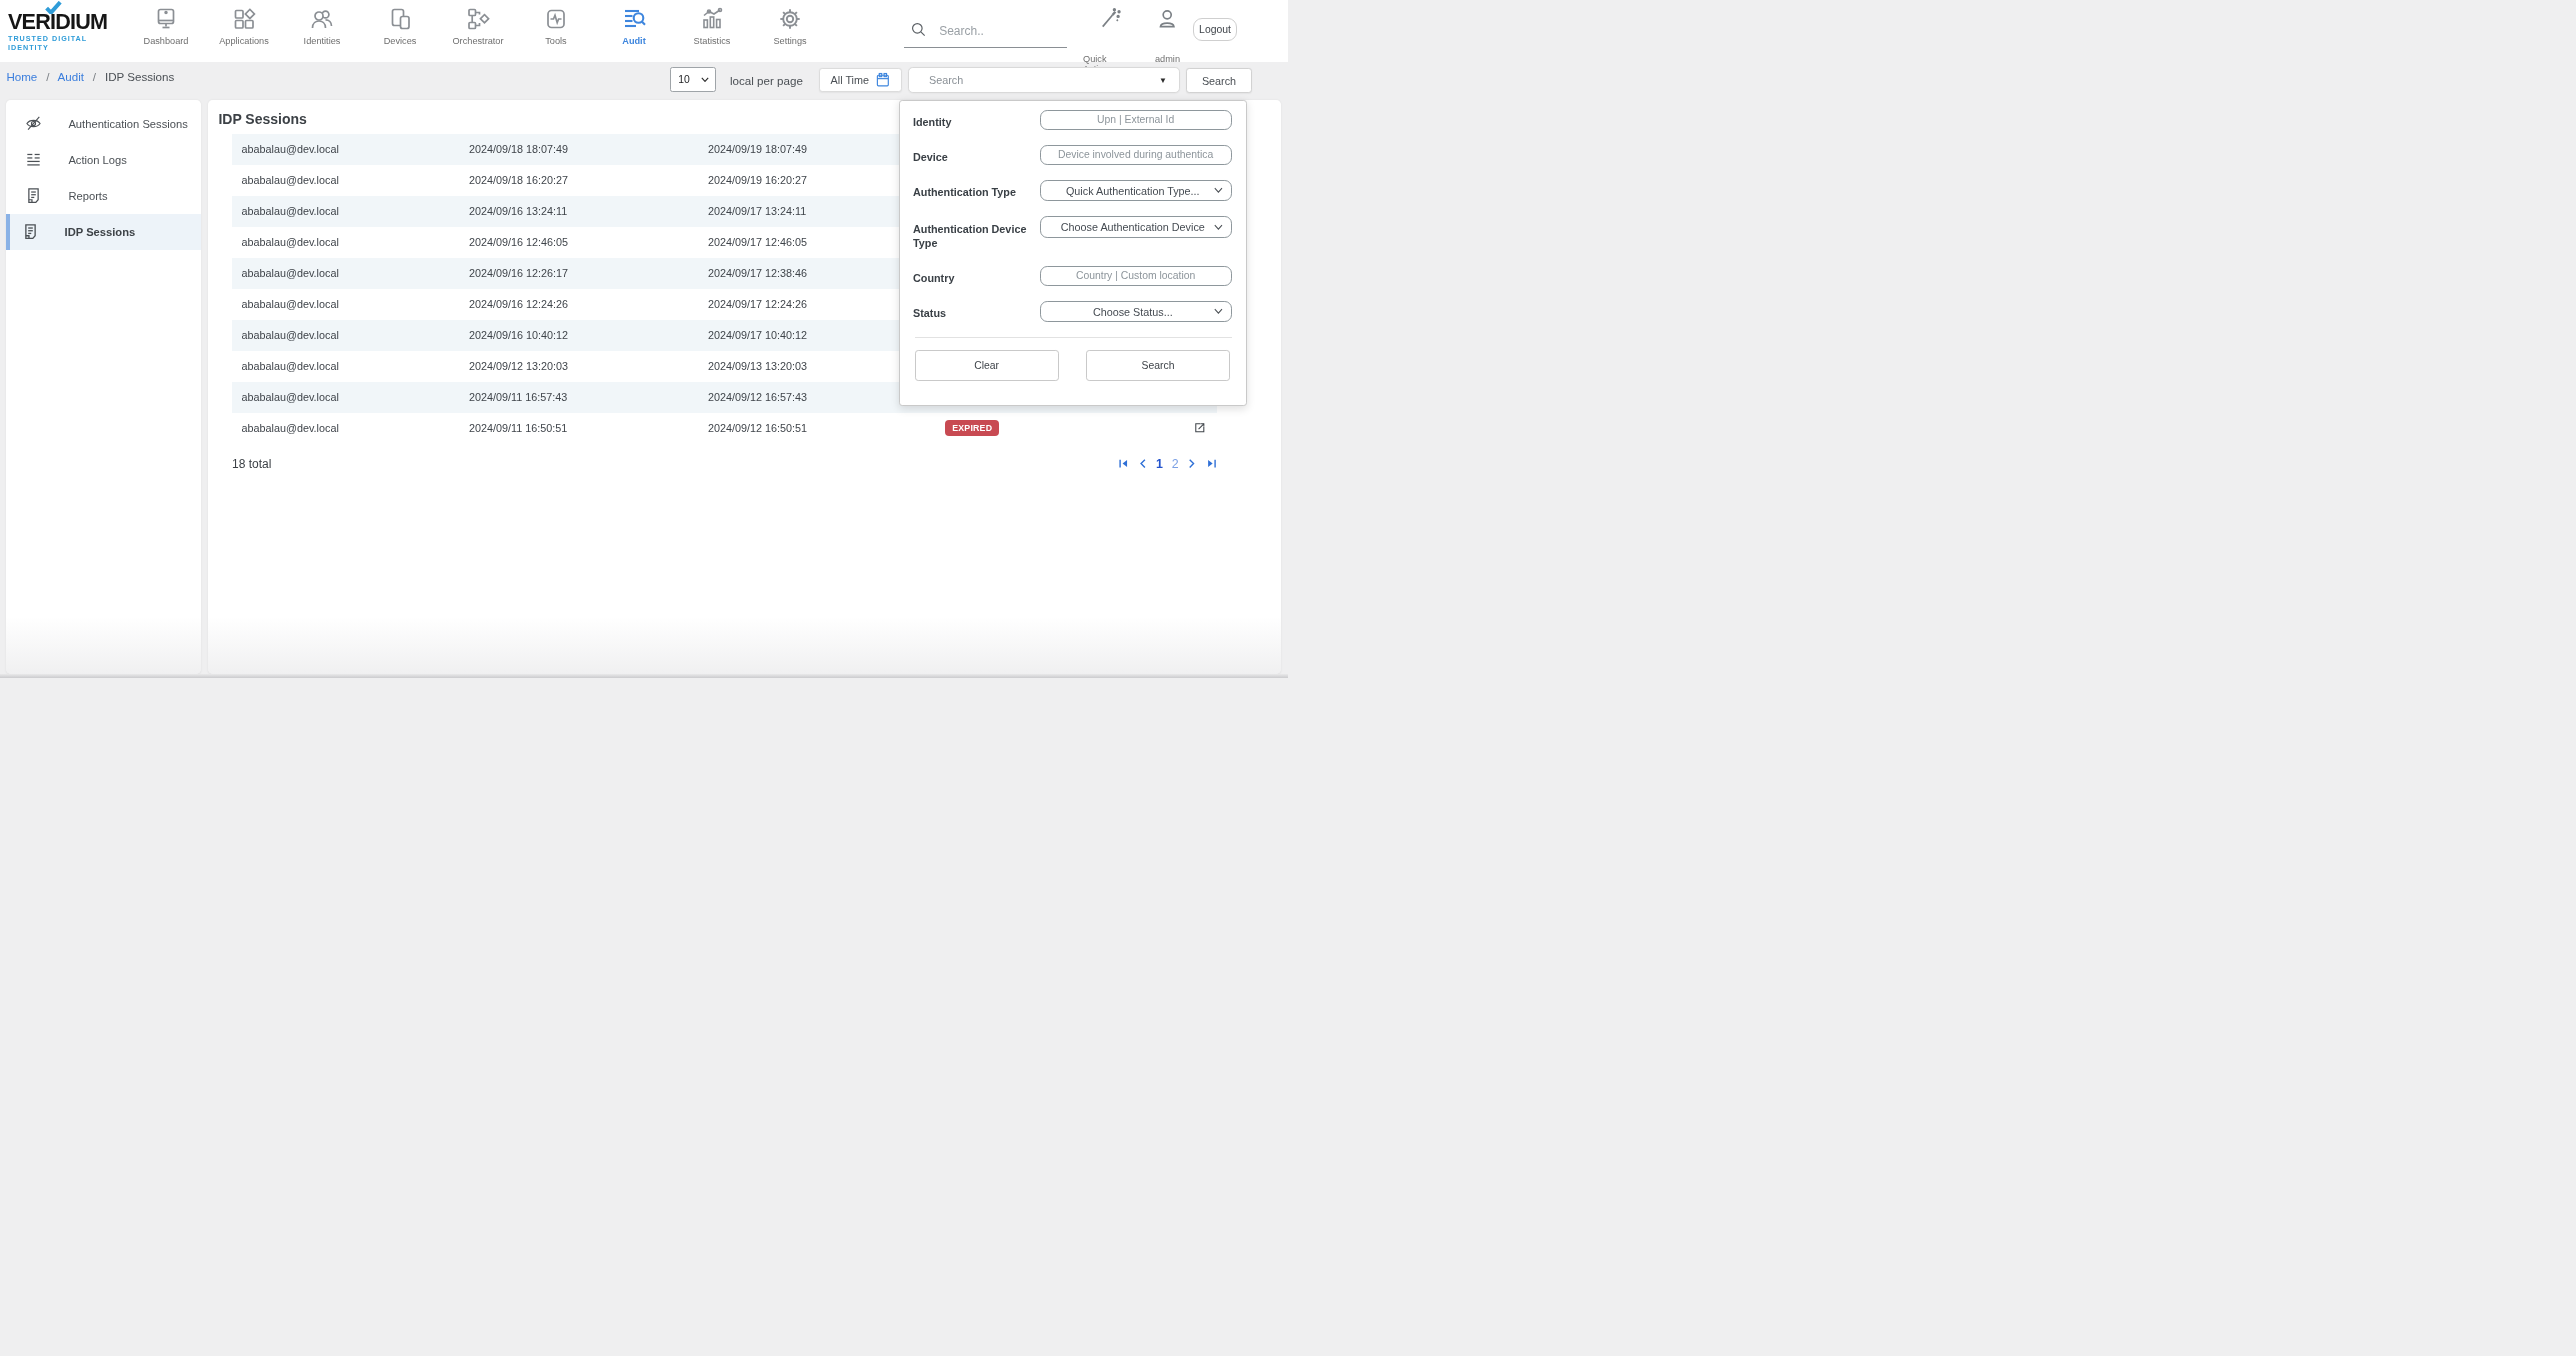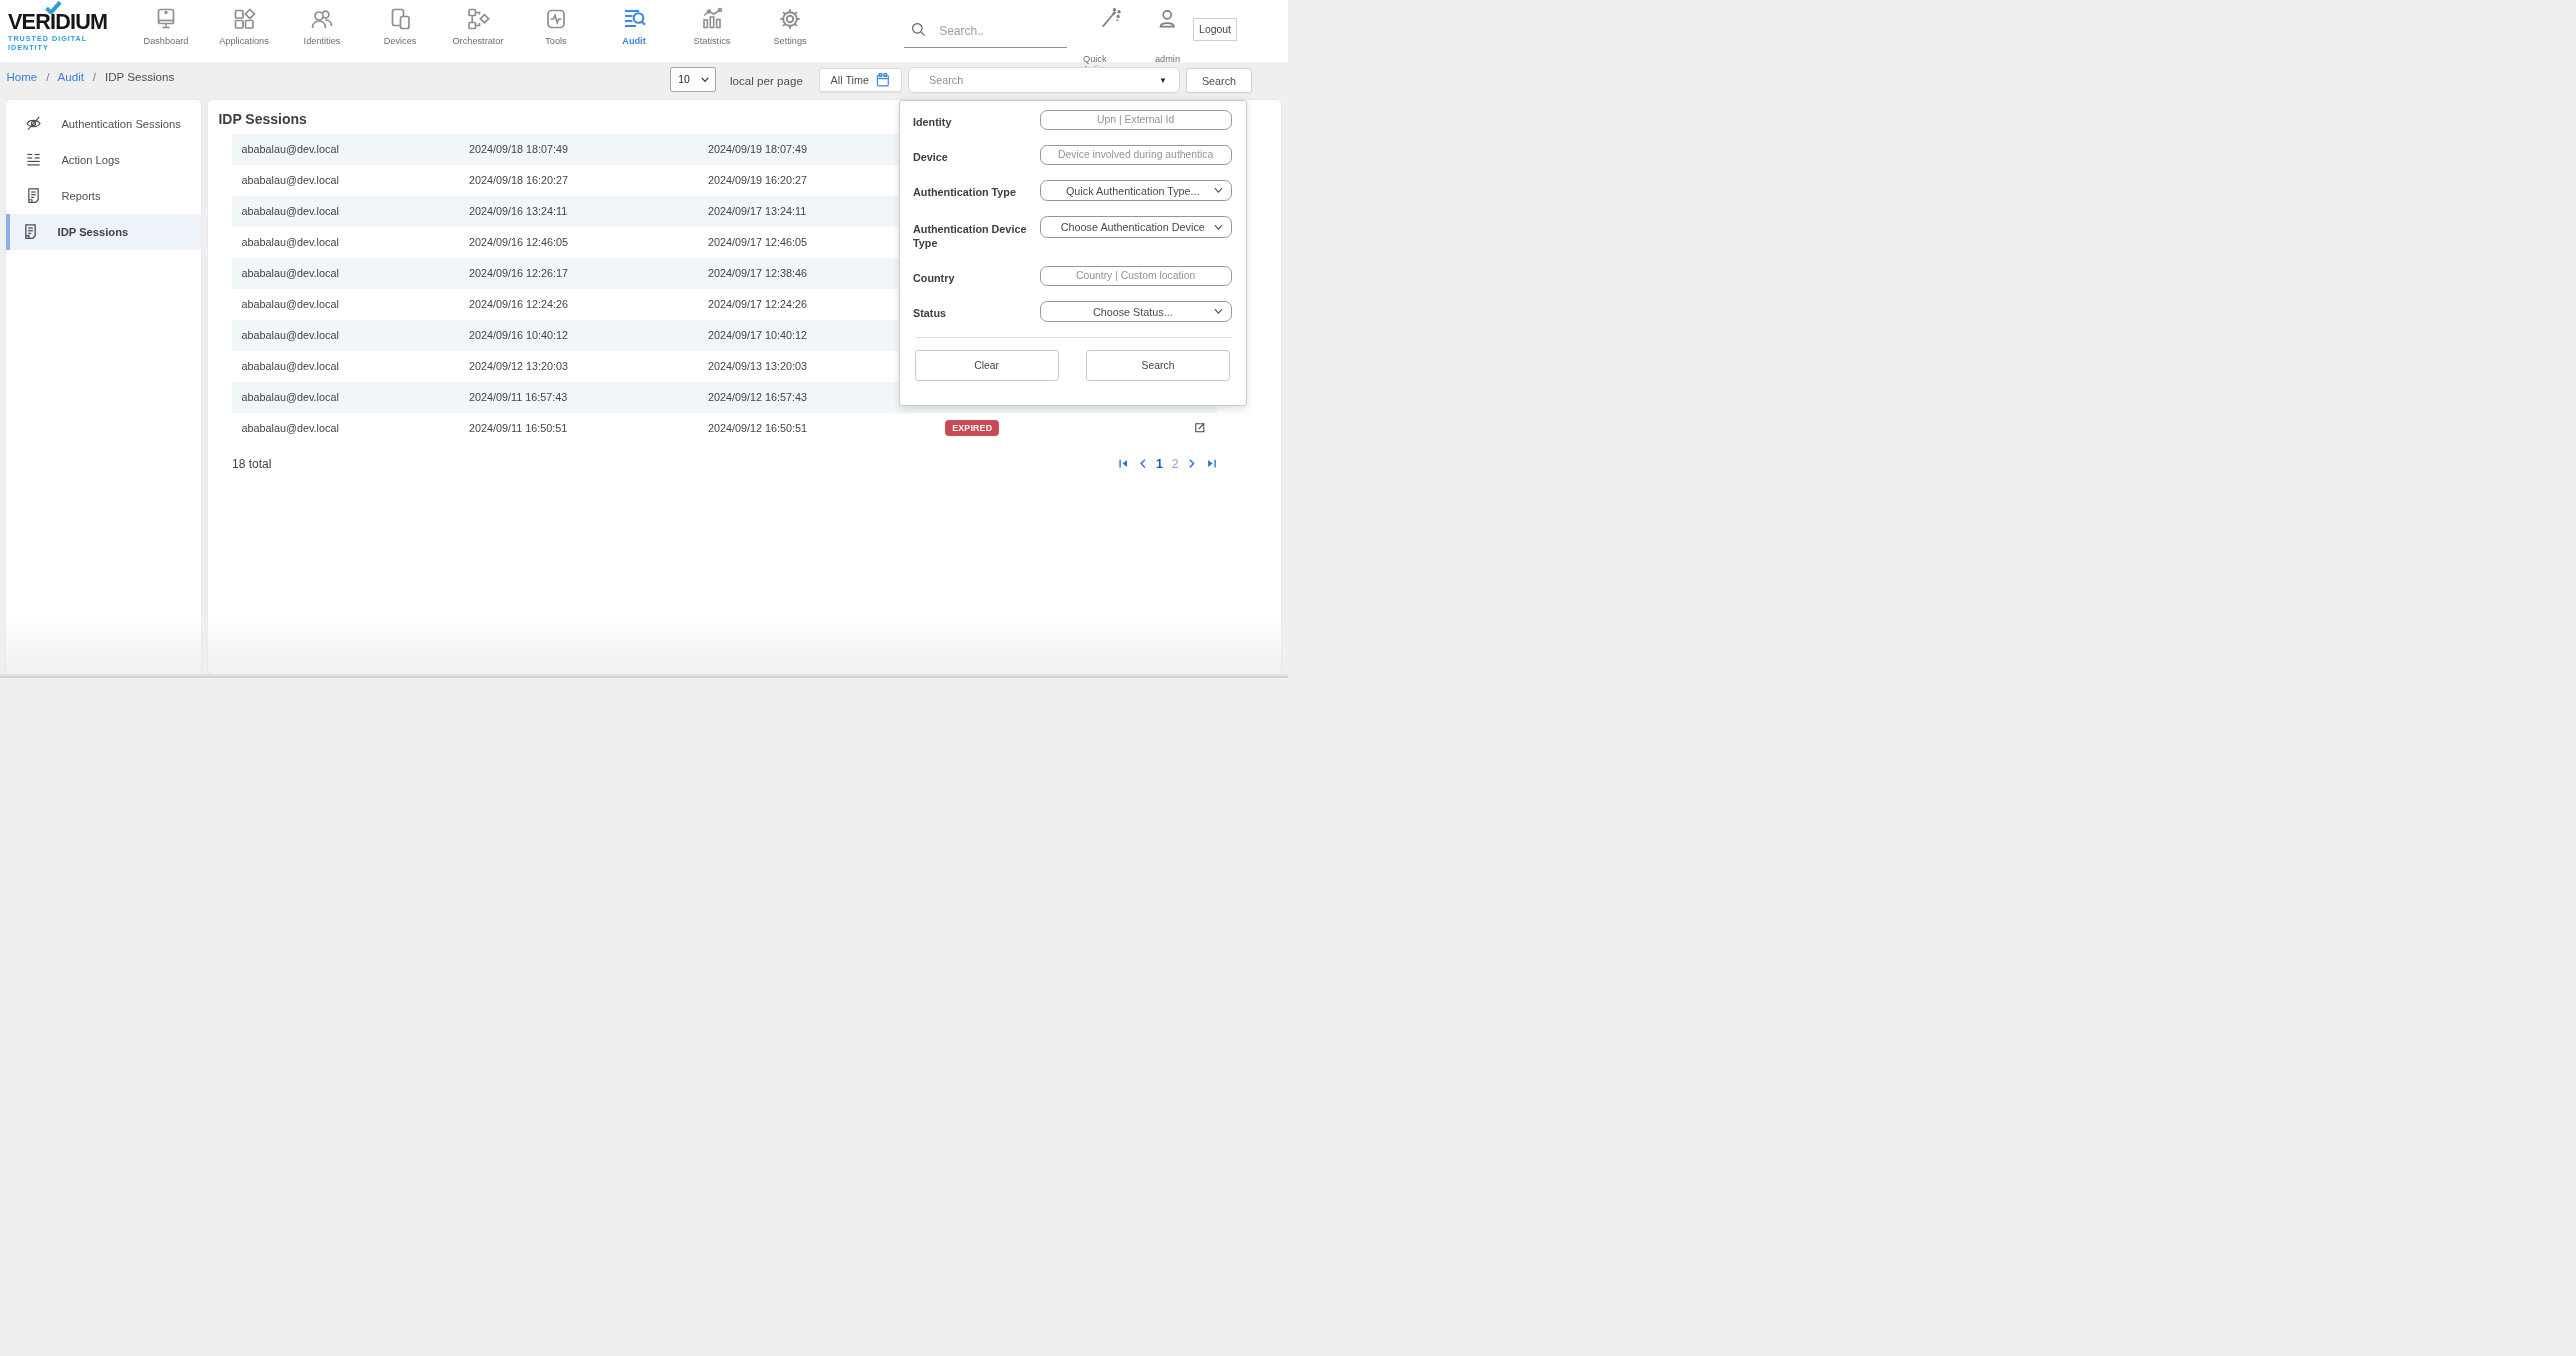--- a/index.html
+++ b/index.html
@@ -23,41 +23,41 @@
   .nav-item.active .nav-label { color:#3e86de; font-weight:700; }
 
   .hdr-search { position:absolute; left:904px; top:14.4px; width:163px; height:34px; border-bottom:0.8px solid #8a8f94; display:flex; align-items:center; }
   .hdr-search svg { margin:0 11.2px 3.2px 6.4px; }
   .hdr-search input { border:none; outline:none; background:transparent; font-size:12px; width:104px; font-family:inherit; color:#4a4f54; }
   .hdr-search input::placeholder { color:#9aa0a5; }
   .hdr-mini { position:absolute; top:8px; display:flex; flex-direction:column; align-items:center; cursor:pointer;gap:20px; }
   .hdr-mini .nav-label { margin-top:3.2px; }
   .qa { left:1083px; width:54px; }
   .adm { left:1149px; width:37px; }
-  .logout-btn { position:absolute; left:1193px; top:17.6px; width:44px; height:23px; background:#fff; border:0.8px solid #cfcfcf; border-radius:0; font-size:10.4px; color:#3f444a; font-family:inherit; cursor:pointer; }
+  .logout-btn { position:absolute; left:1193px; top:17.6px; width:44px; height:23px; background:#fff; border:0.8px solid #cfcfcf; border-radius:9px; font-size:10.4px; color:#3f444a; font-family:inherit; cursor:pointer; }
 
   
   .crumbs { position:absolute; left:6.4px; top:70px; font-size:11.6px; }
   .crumb-link { color:#3b7edd; text-decoration:none; cursor:pointer; }
   .crumb-sep { color:#7a7f84; margin:0 5.6px; }
   .crumb-cur { color:#4a4f54; }
 
   .sel10 { position:absolute; left:670px; top:67px; width:46px; height:25px; background:#fff; border:0.8px solid #9fa4a8; border-radius:2.4px; display:flex; align-items:center; justify-content:space-between; padding:0 5.6px 0 7.2px; font-size:10.4px; color:#1d1f21; cursor:pointer; }
   .ipp { position:absolute; left:730px; top:74px; font-size:11.6px; color:#4a4f54; }
   .alltime { position:absolute; left:819px; top:68px; width:83px; height:24px; background:#fff; border:0.8px solid #dcdcdc; border-radius:3.2px; display:flex; align-items:center; justify-content:center; gap:6.4px; font-size:10.8px; color:#4a4f54; cursor:pointer; box-shadow:0 0.8px 1.6px rgba(0,0,0,.05); }
   .srch-combo { position:absolute; left:908px; top:67px; width:272px; height:26px; background:#fff; border:0.8px solid #d9d9d9; border-radius:4.8px; display:flex; align-items:center; box-shadow:0 0.8px 1.6px rgba(0,0,0,.04); }
   .srch-combo input { border:none; outline:none; flex:1; margin-left:20px; font-size:10.8px; font-family:inherit; color:#4a4f54; background:transparent; }
   .srch-combo input::placeholder { color:#8a9096; }
   .combo-caret { font-size:8px; color:#2b2b2b; margin-right:12px; }
   .srch-btn { position:absolute; left:1186px; top:68px; width:66px; height:25px; background:#fff; border:0.8px solid #d2d2d2; border-radius:3.2px; font-size:10.8px; color:#4a4f54; font-family:inherit; cursor:pointer; box-shadow:0 0.8px 1.6px rgba(0,0,0,.05); }
 
   
   .card { position:absolute; top:100px; background:linear-gradient(180deg,#ffffff 90%,#f0f0f1 100%); border-radius:4.8px; box-shadow:0 0.8px 2.4px rgba(0,0,0,.07); }
   .sidebar { left:6.4px; width:195px; height:574px; padding-top:5.6px; }
-  .side-item { height:36px; display:flex; align-items:center; padding-left:15px; gap:19px; font-size:11.2px; color:#4b5055; cursor:pointer; border-left:4px solid transparent; }
+  .side-item { height:36px; display:flex; align-items:center; padding-left:15px; gap:26px; font-size:11.2px; color:#4b5055; cursor:pointer; border-left:4px solid transparent; }
   .side-item svg { flex:0 0 auto; color:#4b5055; }
   .side-item.active { background:#edf3f9; border-left-color:#8ab2e6; font-weight:700; color:#3d4247; padding-left:11.2px; }
 
   .main { left:208px; width:1073px; height:574px; padding:11.2px 0 0 0; }
   .page-title { font-size:14px; font-weight:700; color:#3c4146; margin-left:10.4px; line-height:17.6px; }
   .table-wrap { margin:4.8px 64px 0 24px; width:985px; }
   .thead, .trow { display:grid; grid-template-columns:237px 239px 237px 200px 1fr; align-items:center; }
   .thead { height:30px; border-bottom:1.6px solid #9b9ea1; font-size:10.8px; color:#53575c; }
   .th { display:flex; align-items:center; gap:4.8px; }
   .th:first-child, .td:first-child { padding-left:9.6px; }

